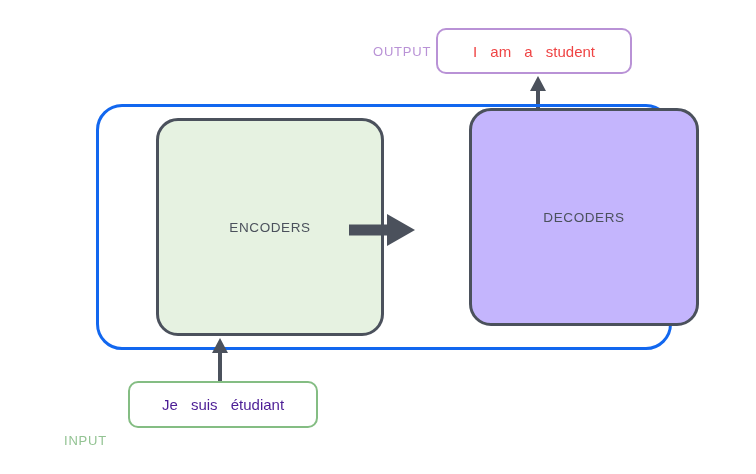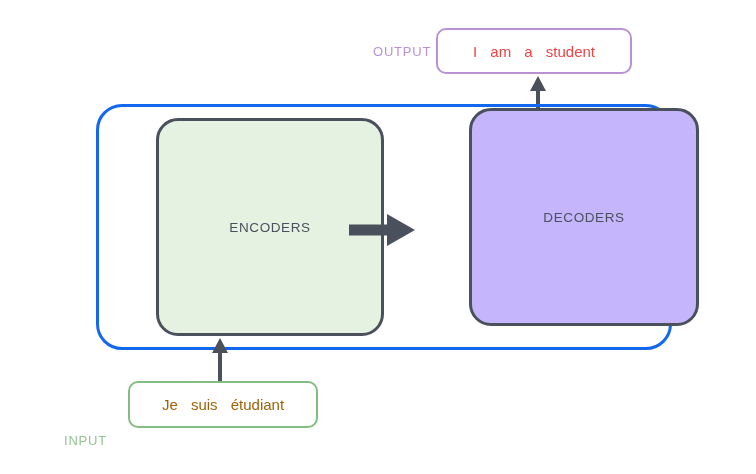--- a/index.html
+++ b/index.html
@@ -112,21 +112,21 @@
   }
   .output-box .token-text { color: #ef4444; }
 
   .input-box {
     left: 128px;
     top: 381px;
     width: 190px;
     height: 47px;
     border: 2px solid #84bd83;
   }
-  .input-box .token-text { color: #a16207; }
+  .input-box .token-text { color: #4c1d95; }
 
   
   .side-label {
     position: absolute;
     font-size: 13px;
     letter-spacing: 0.8px;
     font-weight: 400;
     white-space: nowrap;
   }
   .label-output {

